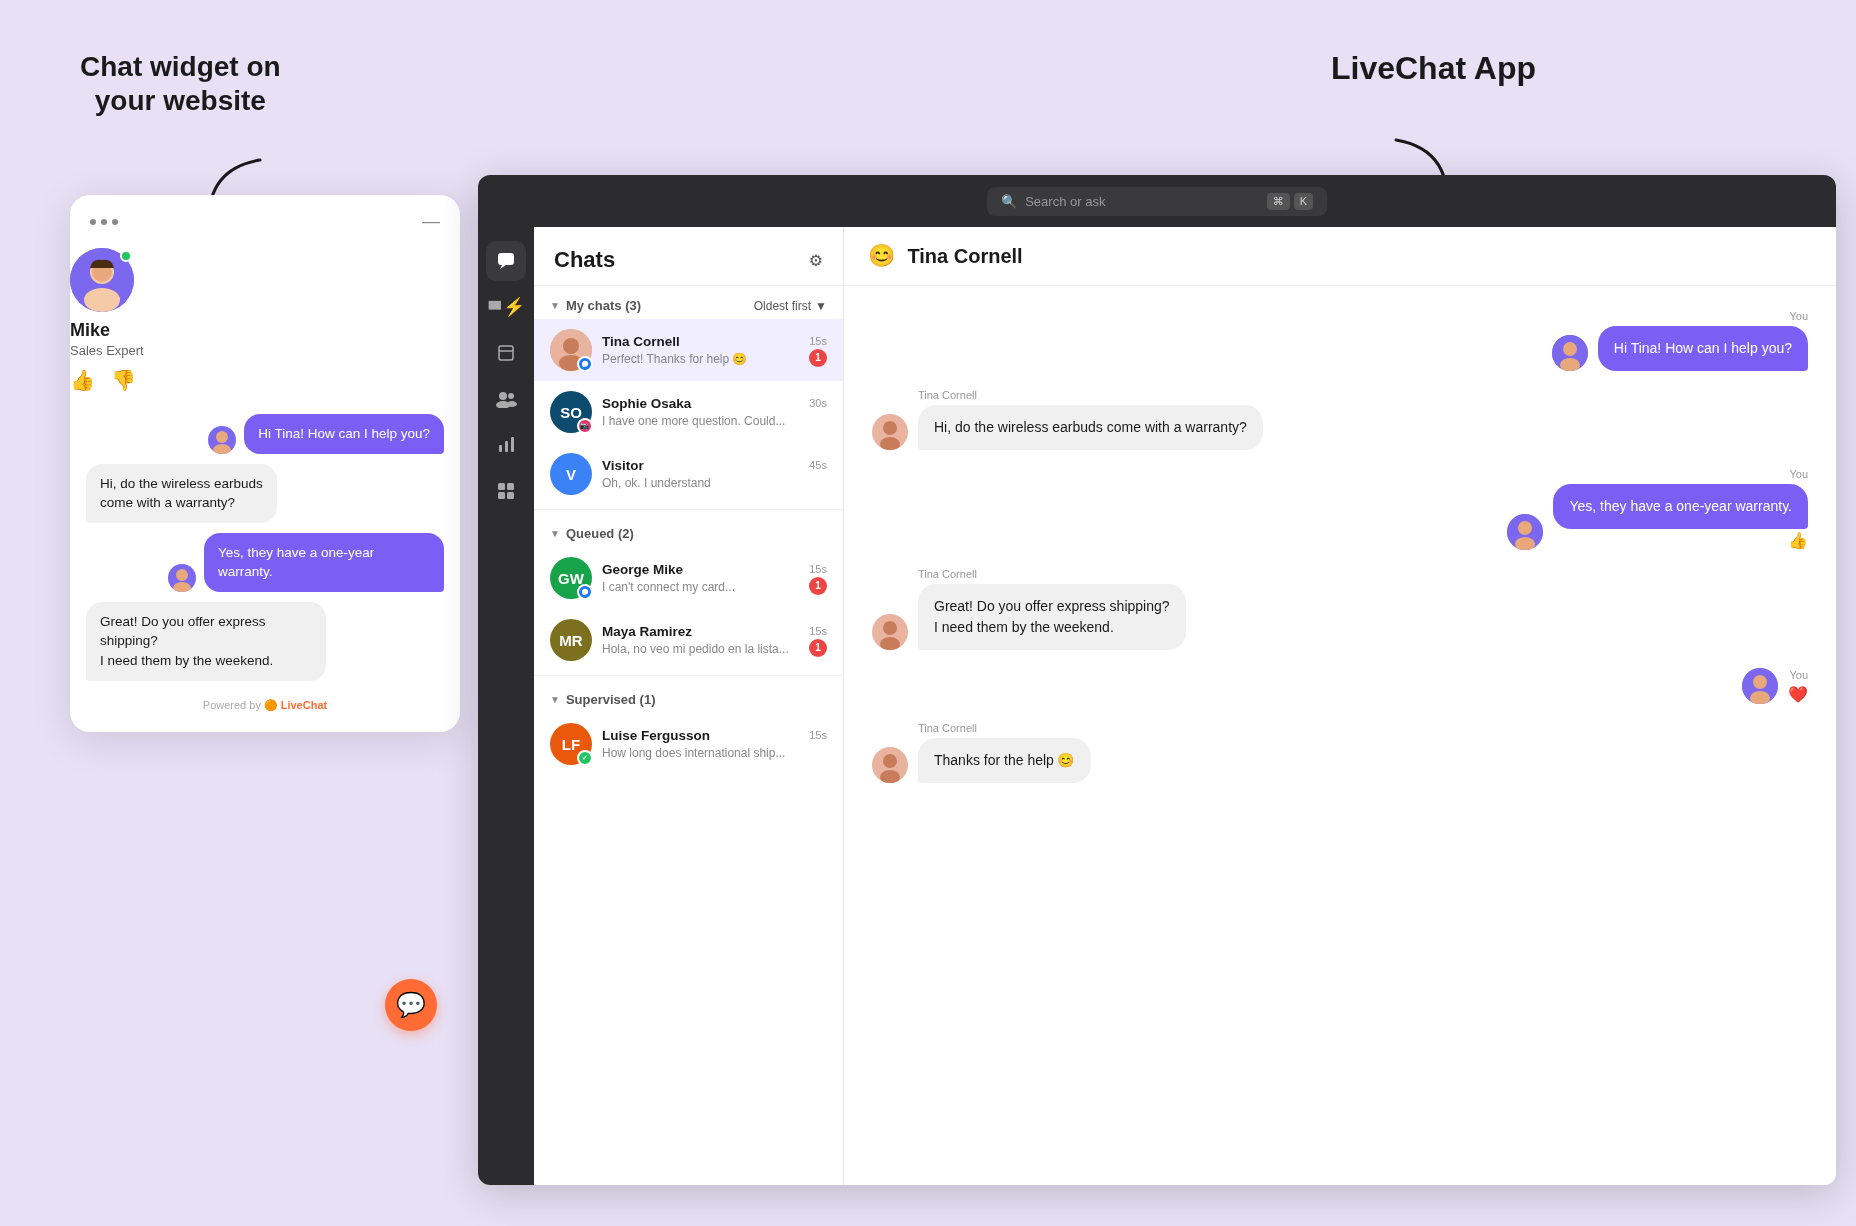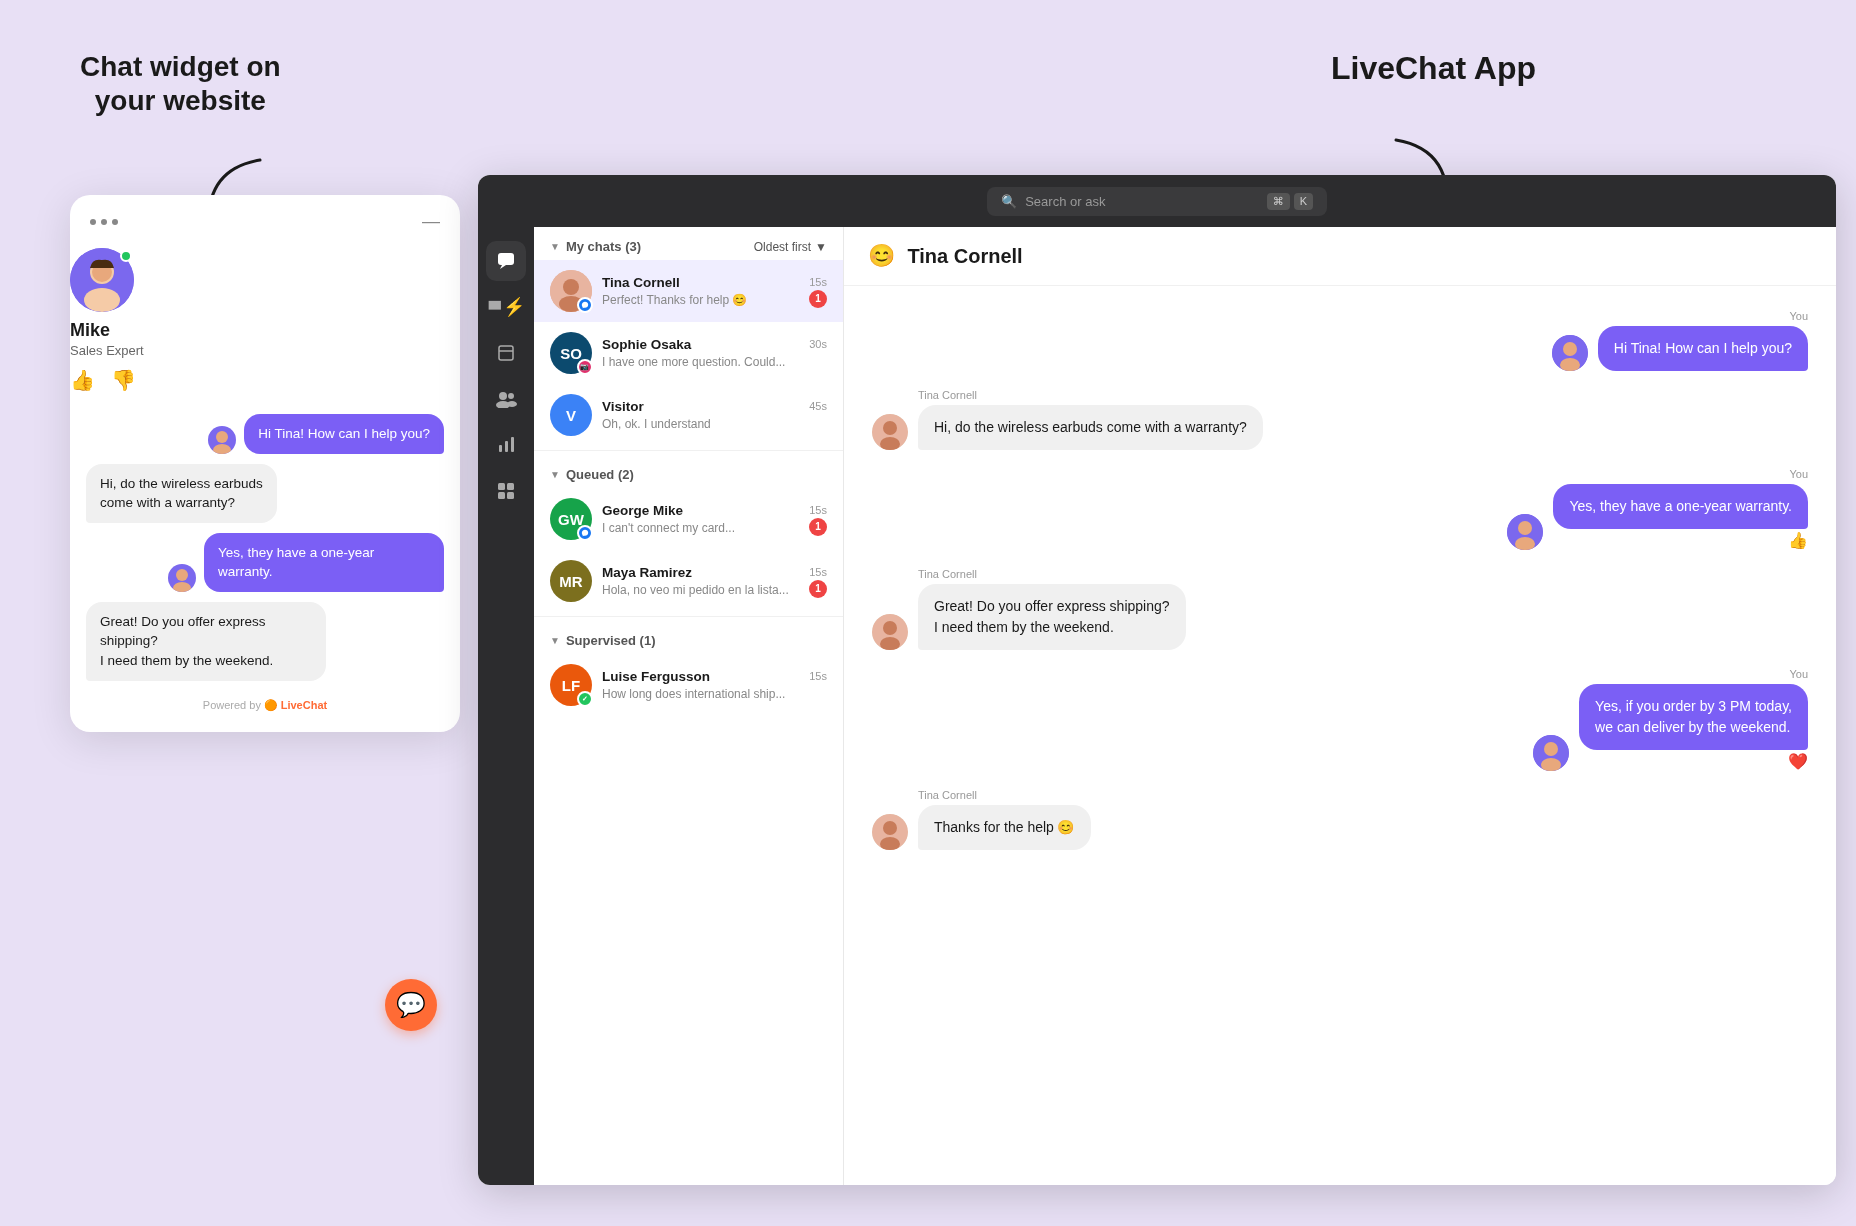--- a/index.html
+++ b/index.html
@@ -451,20 +451,24 @@
         <svg width="20" height="20" viewBox="0 0 20 20" fill="currentColor">
           <rect x="2" y="2" width="7" height="7" rx="1.5"></rect>
           <rect x="11" y="2" width="7" height="7" rx="1.5"></rect>
           <rect x="2" y="11" width="7" height="7" rx="1.5"></rect>
           <rect x="11" y="11" width="7" height="7" rx="1.5"></rect>
         </svg>
       </div>
     </div>
 
     <div class="chat-list-panel">
+      <div class="chat-list-header">
+        <span class="chat-list-title">Chats</span>
+        <span class="filter-icon">⚙</span>
+      </div>
 
       <div class="section-header">
         <div class="section-title">
           <span class="section-chevron">▼</span>
           <span>My chats (3)</span>
         </div>
         <span class="sort-label">
           <span>Oldest first</span>
           <span>▼</span>
         </span>
@@ -657,21 +661,20 @@
           </div>
           <div class="msg-content">
             <div class="msg-sender-label">Tina Cornell</div>
             <div class="msg-bubble contact">Great! Do you offer express shipping?<br>I need them by the weekend.</div>
           </div>
         </div>
 
         <div class="msg-row you">
           <div class="msg-content">
             <div class="msg-sender-label">You</div>
-            <div class="msg-bubble you">Yes, if you order by 3 PM today,<br>we can deliver by the weekend.</div>
             <div class="msg-reaction">❤️</div>
           </div>
           <div class="msg-avatar">
             <svg width="36" height="36" viewBox="0 0 36 36">
                 <circle cx="18" cy="18" r="18" fill="#7b68ee"></circle>
                 <circle cx="18" cy="14" r="7" fill="#e8a87c"></circle>
                 <ellipse cx="18" cy="30" rx="10" ry="7" fill="#e8a87c"></ellipse>
               </svg>
           </div>
         </div>

